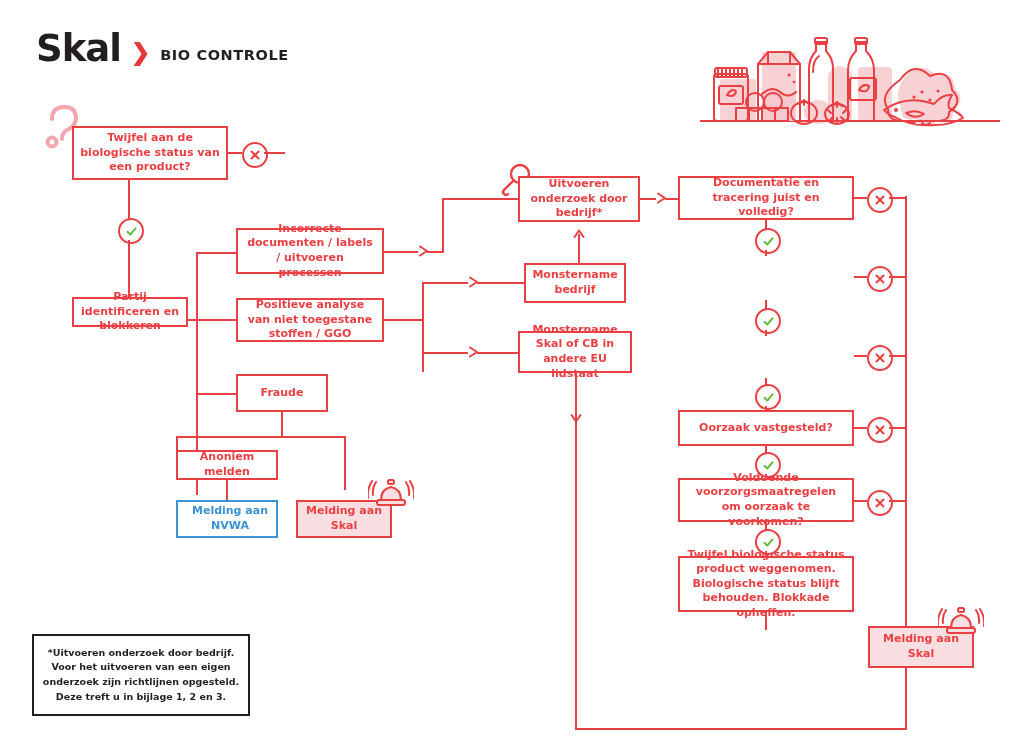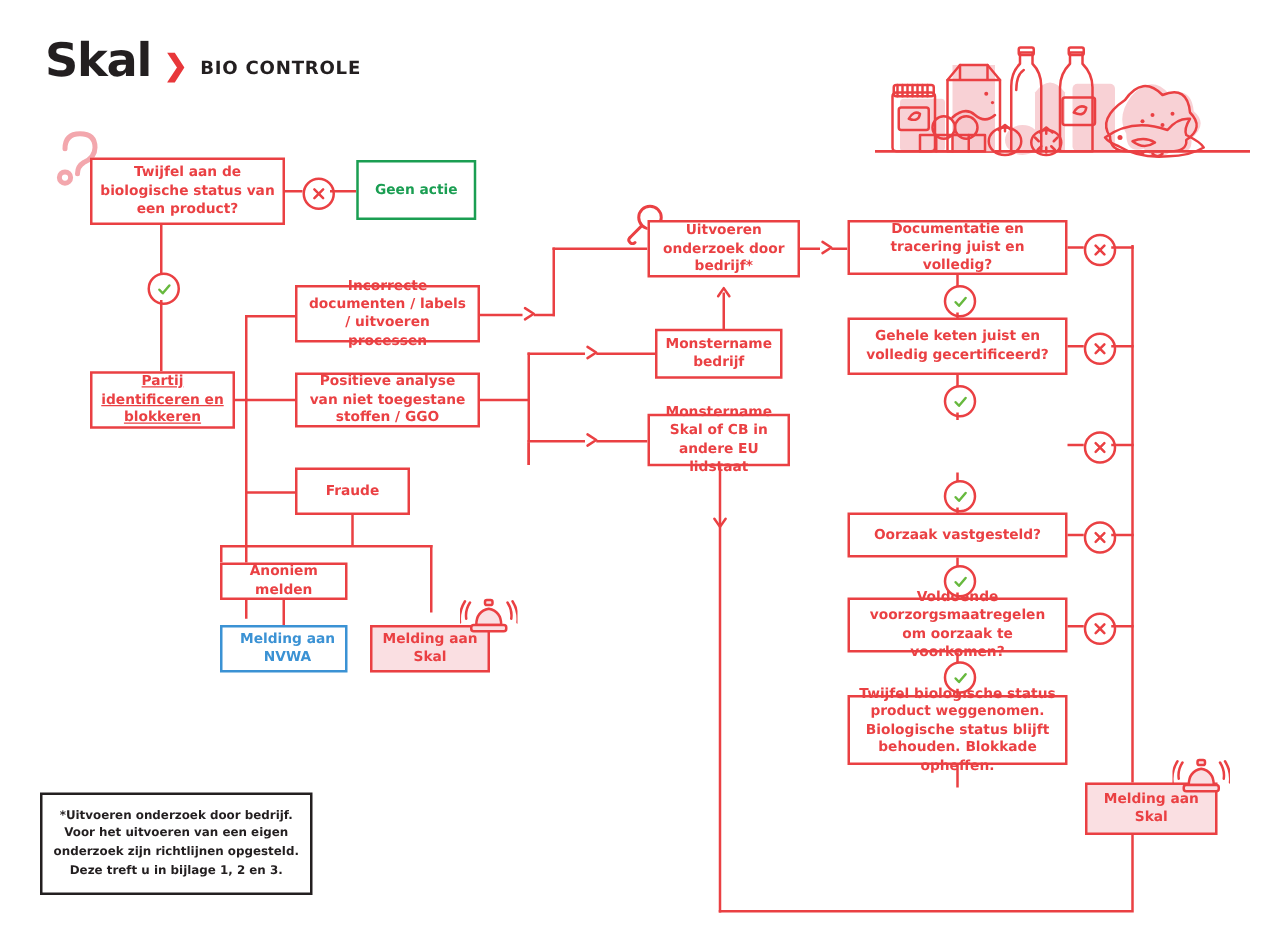--- a/index.html
+++ b/index.html
@@ -151,31 +151,30 @@
   <div class="mk x" style="left:242px;top:142px;">
     <svg width="12" height="12" viewBox="0 0 12 12">
         <g stroke="#ea4043" stroke-width="2" stroke-linecap="round">
           <line x1="2.5" y1="2.5" x2="9.5" y2="9.5"></line>
           <line x1="9.5" y1="2.5" x2="2.5" y2="9.5"></line>
         </g>
       </svg>
   </div>
   <div class="ln lnh" style="left:264px;top:152px;width:21px;"></div>
 
-  <div class="node green" style="left:285px;top:128px;width:96px;height:48px;">Geen actie</div>
 
   <div class="ln lnv" style="left:128px;top:180px;height:48px;"></div>
   <div class="mk v" style="left:118px;top:218px;">
     <svg width="13" height="13" viewBox="0 0 13 13">
         <polyline points="2.5,6.8 5.2,9.6 10.5,3.4" fill="none" stroke="#67b93e" stroke-width="2" stroke-linecap="round" stroke-linejoin="round"></polyline>
       </svg>
   </div>
   <div class="ln lnv" style="left:128px;top:240px;height:57px;"></div>
 
-  <div class="node" style="left:72px;top:297px;width:116px;height:46px;text-decoration:underline;">Partij identificeren en blokkeren</div>
+  <div class="node" style="left:72px;top:297px;width:116px;height:30px;">Partij identificeren en blokkeren</div>
 
   <div class="ln lnh" style="left:188px;top:319px;width:10px;"></div>
   <div class="ln lnv" style="left:196px;top:252px;height:243px;"></div>
 
   <div class="ln lnh" style="left:196px;top:252px;width:40px;"></div>
   <div class="node" style="left:236px;top:228px;width:148px;height:46px;">Incorrecte documenten / labels / uitvoeren processen</div>
 
   <div class="ln lnh" style="left:196px;top:319px;width:40px;"></div>
   <div class="node" style="left:236px;top:298px;width:148px;height:44px;">Positieve analyse van niet toegestane stoffen / GGO</div>
 
@@ -268,21 +267,20 @@
 
   <div class="ln lnv" style="left:575px;top:373px;height:357px;"></div>
   <div class="arw" style="left:570px;top:412px;">
     <svg width="12" height="12" viewBox="0 0 12 12">
         <polyline points="1.5,3 6,9.5 10.5,3" fill="none" stroke="#ea4043" stroke-width="2" stroke-linecap="round" stroke-linejoin="round"></polyline>
       </svg>
   </div>
   <div class="ln lnh" style="left:575px;top:728px;width:332px;"></div>
 
   <div class="node" style="left:678px;top:176px;width:176px;height:44px;">Documentatie en tracering juist en volledig?</div>
-  <div class="node" style="left:678px;top:254px;width:176px;height:46px;">Gehele keten juist en volledig gecertificeerd?</div>
   <div class="node" style="left:678px;top:478px;width:176px;height:44px;">Voldoende voorzorgsmaatregelen om oorzaak te voorkomen?</div>
   <div class="node" style="left:678px;top:410px;width:176px;height:36px;">Oorzaak vastgesteld?</div>
   <div class="node" style="left:678px;top:556px;width:176px;height:56px;">Twijfel biologische status product weggenomen. Biologische status blijft behouden. Blokkade opheffen.</div>
 
   <div class="ln lnv" style="left:765px;top:220px;height:13px;"></div>
   <div class="mk v" style="left:755px;top:228px;">
     <svg width="13" height="13" viewBox="0 0 13 13">
         <polyline points="2.5,6.8 5.2,9.6 10.5,3.4" fill="none" stroke="#67b93e" stroke-width="2" stroke-linecap="round" stroke-linejoin="round"></polyline>
       </svg>
   </div>

